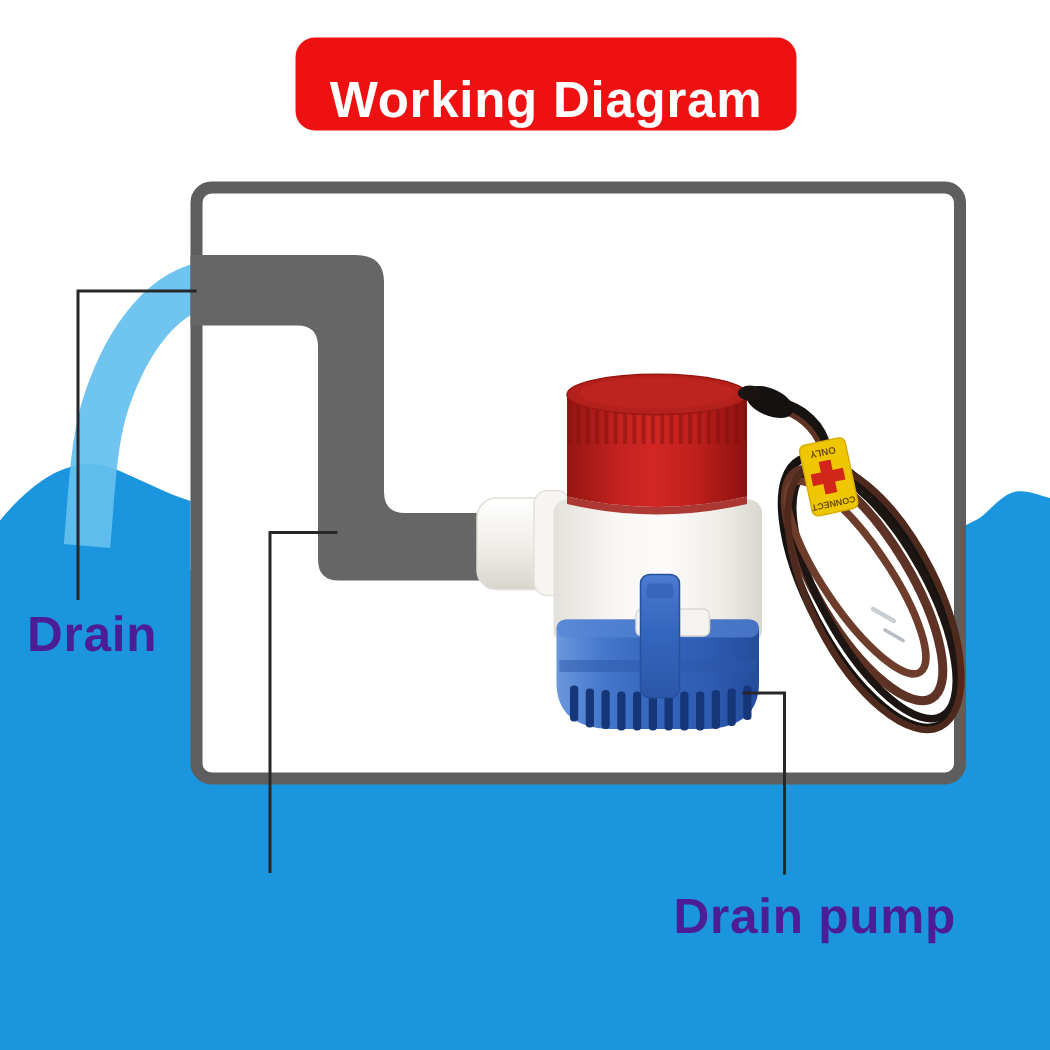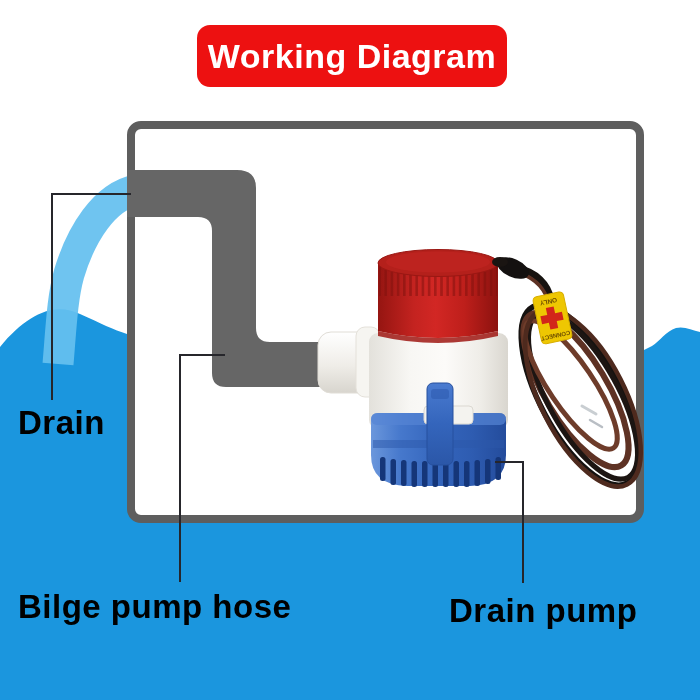--- a/index.html
+++ b/index.html
@@ -2,29 +2,29 @@
 <html><head>
 <meta charset="utf-8">
 <style>
   html,body{margin:0;padding:0;background:#fff;}
   .stage{
     position:relative;width:700px;height:700px;overflow:hidden;background:#ffffff;
     font-family:"Liberation Sans",sans-serif;
   }
   .artwork{position:absolute;left:0;top:0;}
   .banner{
-    position:absolute;left:197px;top:25px;width:310px;height:62px;
+    position:absolute;left:197px;top:25px;width:334px;height:62px;
     background:#ED1111;border-radius:13px;
-    display:flex;align-items:center;justify-content:center;
+    display:flex;align-items:flex-end;justify-content:center;
   }
   .banner span{
     color:#ffffff;font-size:34px;font-weight:600;letter-spacing:0.5px;white-space:nowrap;
   }
   .diagram-label{
-    position:absolute;color:#000000;font-size:33px;font-weight:600;
+    position:absolute;color:#4c1d95;font-size:33px;font-weight:600;
     letter-spacing:0.5px;line-height:1.1;white-space:nowrap;
   }
   .label-drain{left:18px;top:405px;}
   .label-hose{left:18px;top:589px;}
   .label-pump{left:449px;top:593px;}
   .tag-text{font-family:"Liberation Sans",sans-serif;font-weight:700;}
 </style>
 </head>
 <body>
 
@@ -144,16 +144,15 @@
       <polyline points="225,355 180,355 180,582"></polyline>
       <polyline points="495,462 523,462 523,583"></polyline>
     </g>
   </svg>
 
   <div class="banner">
     <span>Working Diagram</span>
   </div>
 
   <div class="diagram-label label-drain">Drain</div>
-  <div class="diagram-label label-hose">Bilge pump hose</div>
   <div class="diagram-label label-pump">Drain pump</div>
 
 </div>
 
 </body></html>

